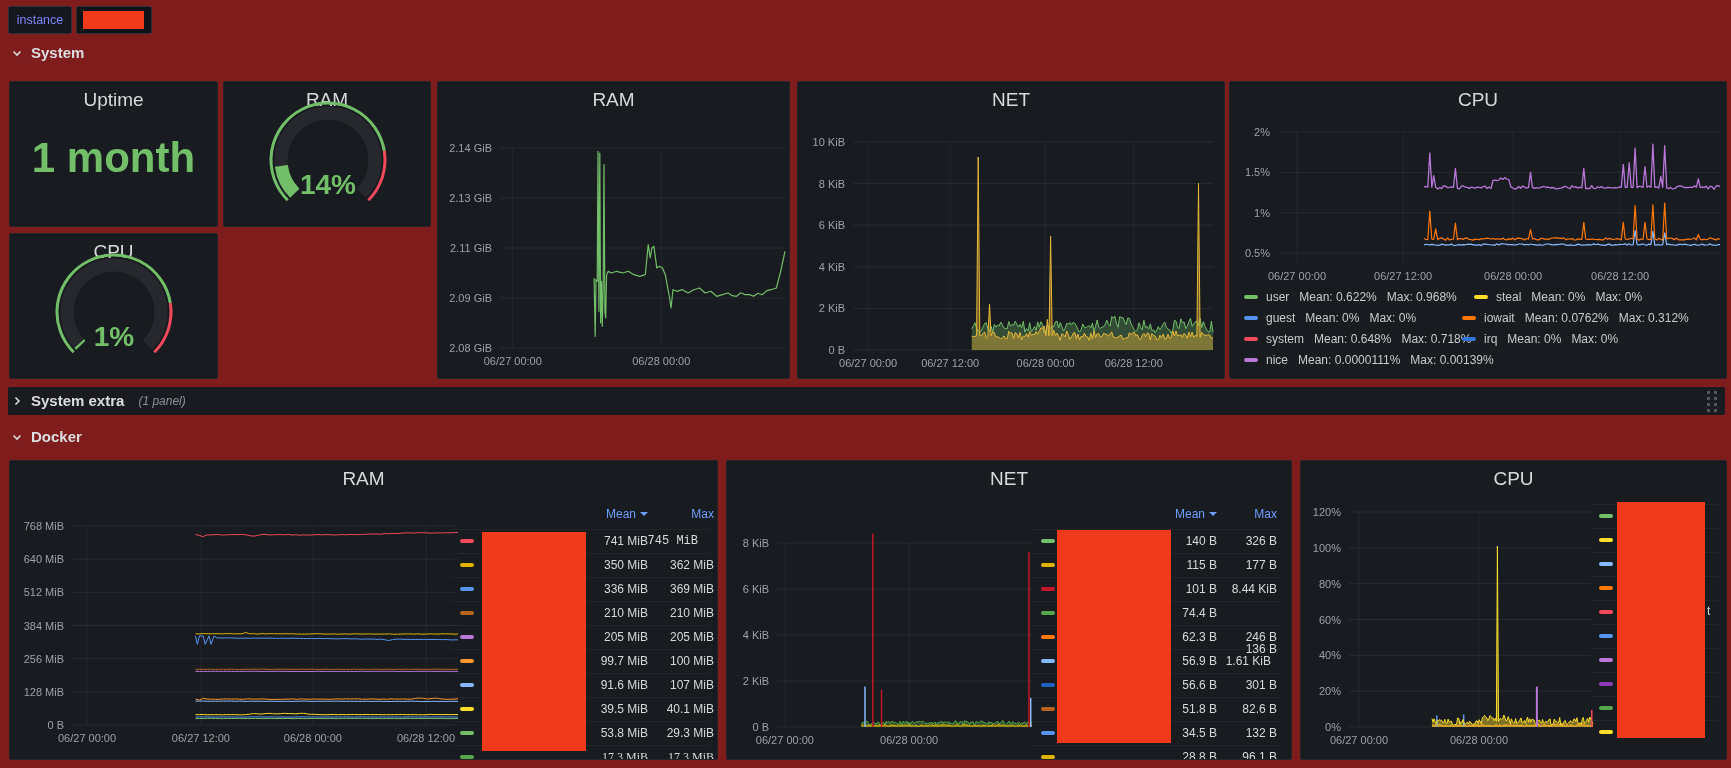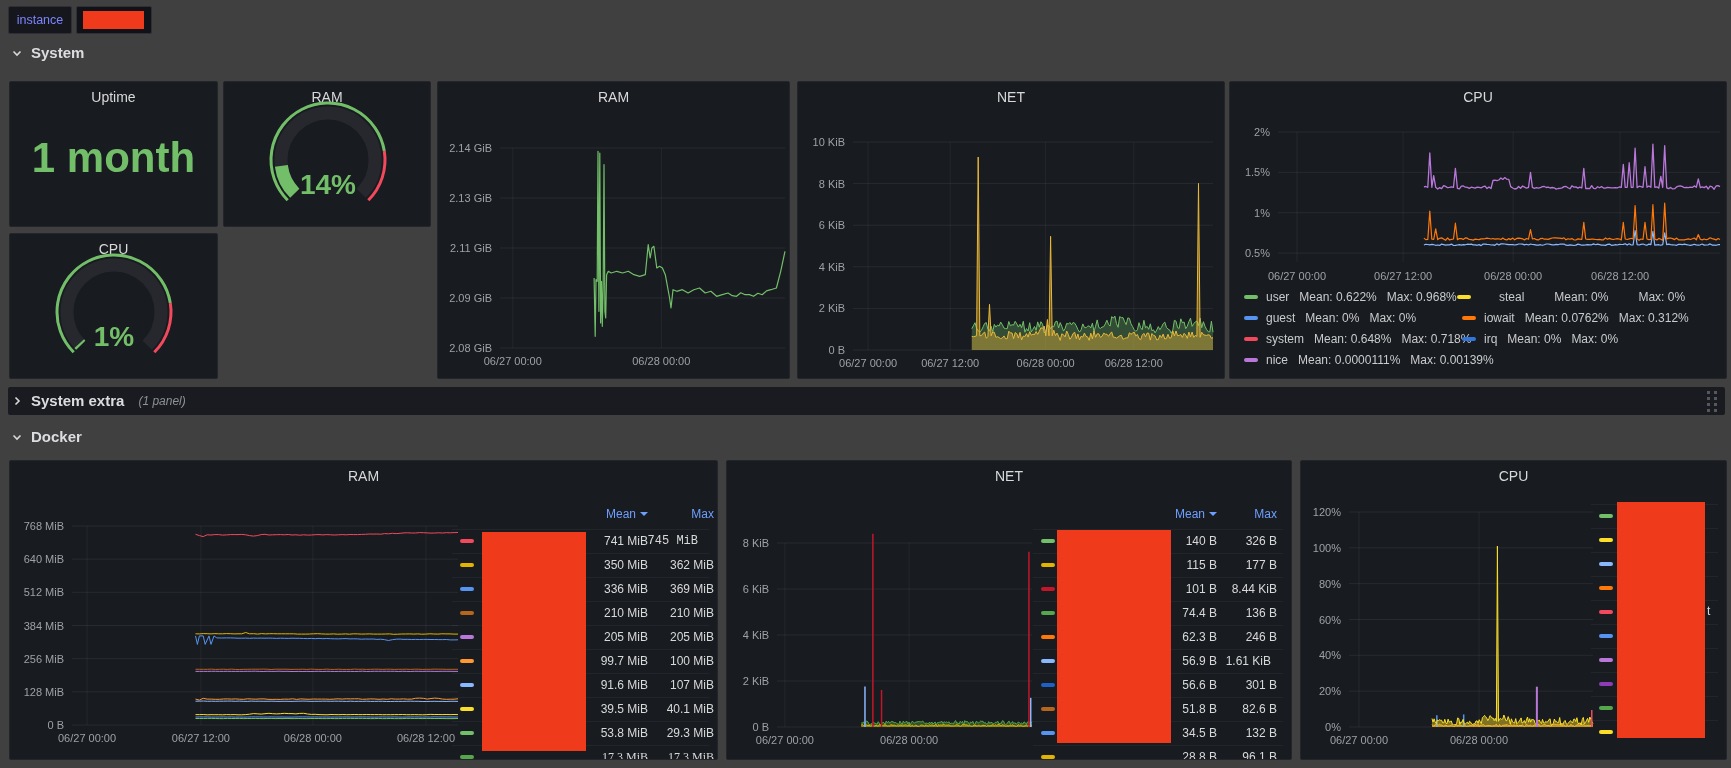--- a/index.html
+++ b/index.html
@@ -1,30 +1,30 @@
 <!DOCTYPE html>
 <html><head>
 <meta charset="utf-8">
 <style>
   html,body{margin:0;padding:0;background:#111217;}
-  .screen{position:relative;width:1731px;height:768px;background:#404040;overflow:hidden;
+  .screen{position:relative;width:1731px;height:768px;background:#7f1d1d;overflow:hidden;
           font-family:"Liberation Sans",sans-serif;color:#d8d9da;}
   
   .var-label{position:absolute;left:8px;top:6px;width:62px;height:26px;line-height:26px;text-align:center;
              font-size:12.5px;font-weight:500;color:#7b85ff;background:#16171d;border:1px solid #2e3036;border-radius:2px;}
   .var-value{position:absolute;left:76px;top:6px;width:74px;height:26px;background:#111217;border:1px solid #2e3036;border-radius:2px;}
   .redact{position:absolute;}
   
   .sec{position:absolute;display:flex;align-items:center;gap:8px;font-size:15px;font-weight:700;color:#dcdde0;cursor:pointer;}
   .sec .chev{display:inline-flex;width:12px;height:12px;}
   .panel-count{font-size:12px;font-style:italic;font-weight:400;color:#8d9095;margin-left:6px;}
   .collapsed-row{position:absolute;left:8px;top:387px;width:1717px;height:28px;background:#191b20;border-radius:2px;}
   
   .panel{position:absolute;background:#181b1f;border:1px solid #23252b;border-radius:2px;box-sizing:border-box;}
-  .ptitle{position:absolute;top:7px;left:0;right:0;text-align:center;font-size:14px;font-weight:500;color:#d8d9da;cursor:pointer;}
+  .ptitle{position:absolute;top:7px;left:0;right:0;text-align:center;font-size:19px;font-weight:500;color:#d8d9da;cursor:pointer;}
   .bigval{position:absolute;left:0;right:0;text-align:center;font-weight:700;color:#73BF69;}
   .chart-host{position:absolute;inset:0;}
   svg{display:block;}
   .axis-txt{fill:#9da2a8;font-family:"Liberation Sans",sans-serif;font-size:11px;}
   
   .lg-head{position:absolute;font-size:12px;font-weight:500;color:#6e9fff;cursor:pointer;}
   .caret{display:inline-block;width:0;height:0;border-left:4px solid transparent;border-right:4px solid transparent;
          border-top:4px solid #6e9fff;margin-left:4px;vertical-align:2px;}
   .lg-row{position:absolute;height:24px;cursor:pointer;}
   .lg-sep{position:absolute;left:0;right:4px;top:0;border-top:1px solid rgba(204,204,220,0.06);}
@@ -188,21 +188,21 @@
           </g>
         </svg>
       </div>
     <div class="chart-host" id="syscpu-legend" style="overflow:hidden;">
         <div class="syslg-row" style="left: 14px; top: 208px;">
           <span class="syslg-marker" style="background:#73BF69"></span>
           <span class="syslg-name">user</span>
           <span class="syslg-part">Mean: 0.622%</span>
           <span class="syslg-part">Max: 0.968%</span>
         </div>
-        <div class="syslg-row" style="left: 227px; top: 208px; gap: 20px;">
+        <div class="syslg-row" style="left: 244px; top: 208px;">
           <span class="syslg-marker" style="background:#FADE2A"></span>
           <span class="syslg-name">steal</span>
           <span class="syslg-part">Mean: 0%</span>
           <span class="syslg-part">Max: 0%</span>
         </div>
         <div class="syslg-row" style="left: 14px; top: 229px;">
           <span class="syslg-marker" style="background:#5794F2"></span>
           <span class="syslg-name">guest</span>
           <span class="syslg-part">Mean: 0%</span>
           <span class="syslg-part">Max: 0%</span>
@@ -434,21 +434,21 @@
         <div class="lg-row" style="top: 116px; left: 306px; right: 4px;">
           <div class="lg-sep"></div>
           <div class="lg-marker" style="left: 8px; background: rgb(196, 22, 42);"></div>
           <span class="lg-val" style="left: 184px;">101 B</span>
           <span class="lg-val" style="left: 244px;">8.44 KiB</span>
         </div>
         <div class="lg-row" style="top: 140px; left: 306px; right: 4px;">
           <div class="lg-sep"></div>
           <div class="lg-marker" style="left: 8px; background: rgb(86, 166, 75);"></div>
           <span class="lg-val" style="left: 184px;">74.4 B</span>
-          <span class="lg-val" style="left: 244px;">136 B</span>
+          <span class="lg-val" style="left: 244px; margin-top: 36px;">136 B</span>
         </div>
         <div class="lg-row" style="top: 164px; left: 306px; right: 4px;">
           <div class="lg-sep"></div>
           <div class="lg-marker" style="left: 8px; background: rgb(255, 120, 10);"></div>
           <span class="lg-val" style="left: 184px;">62.3 B</span>
           <span class="lg-val" style="left: 244px;">246 B</span>
         </div>
         <div class="lg-row" style="top: 188px; left: 306px; right: 4px;">
           <div class="lg-sep"></div>
           <div class="lg-marker" style="left: 8px; background: rgb(138, 184, 255);"></div>

